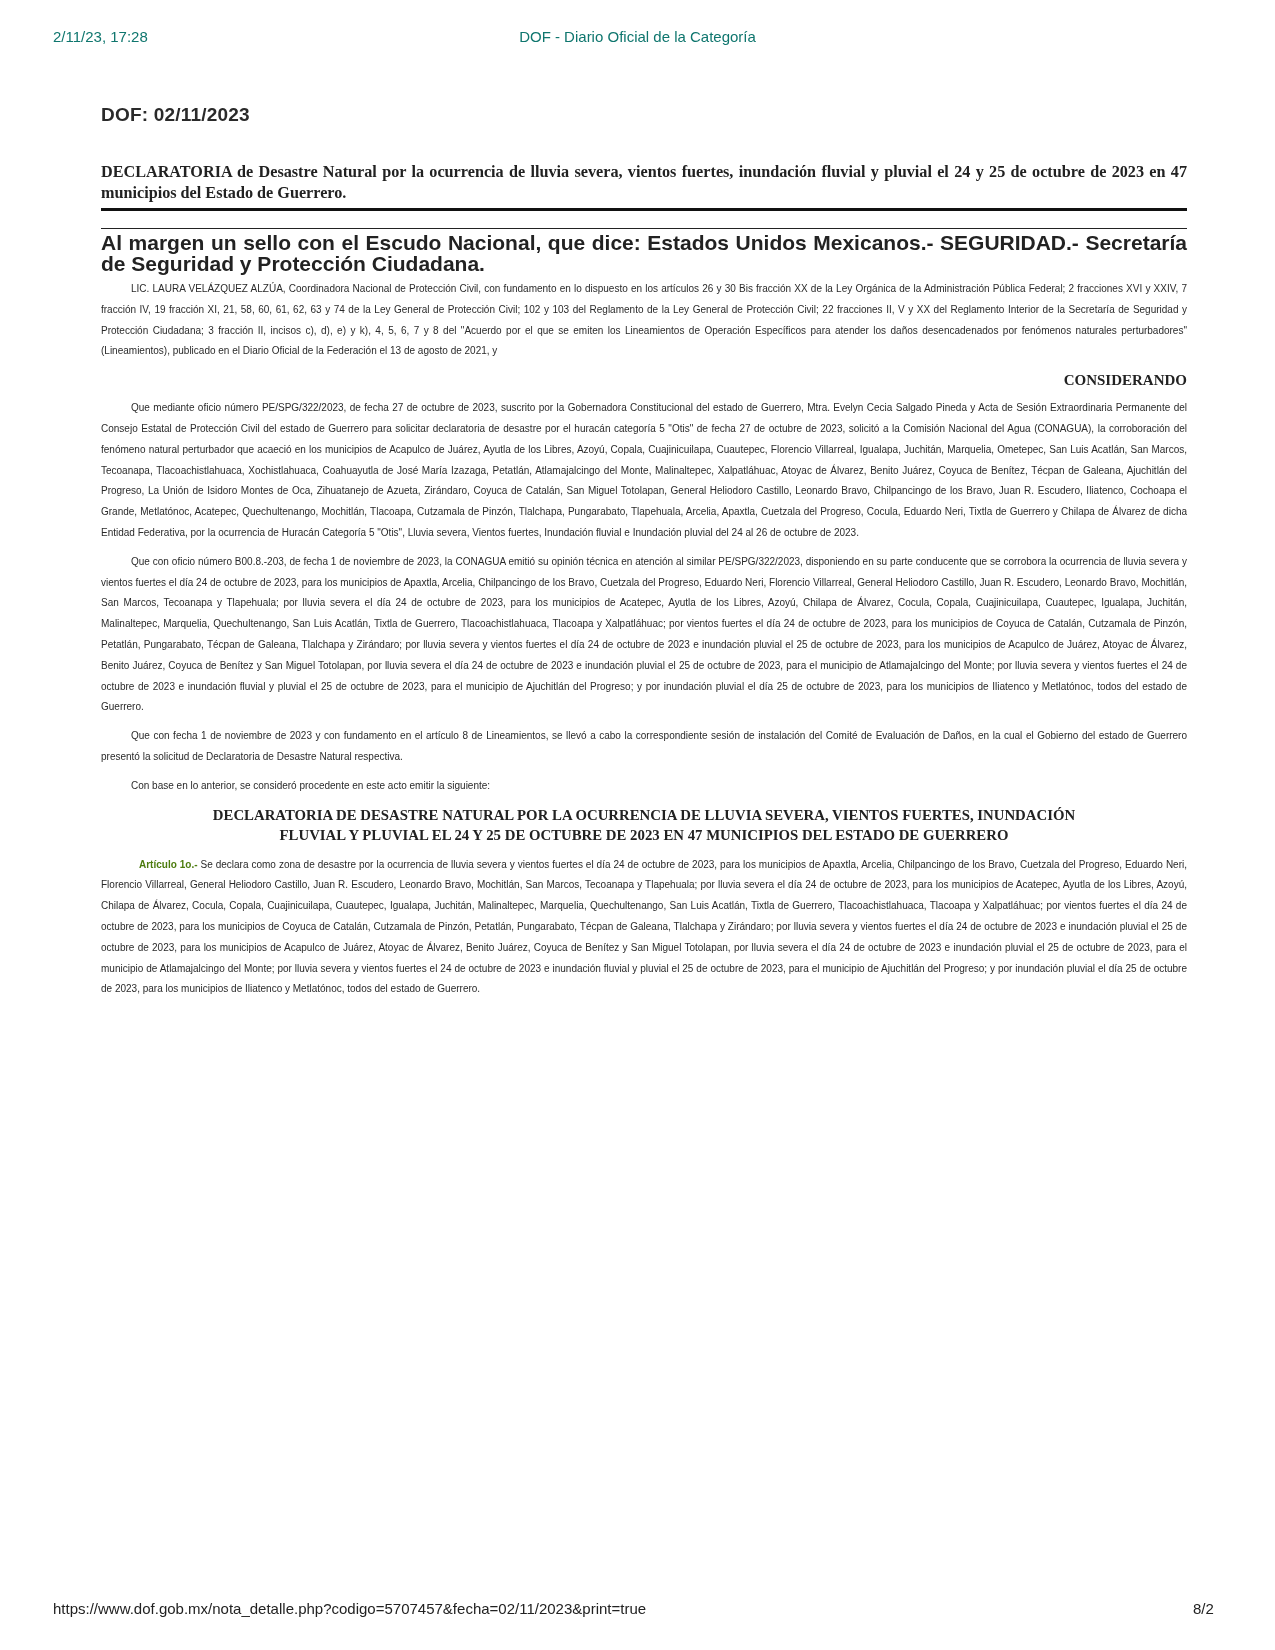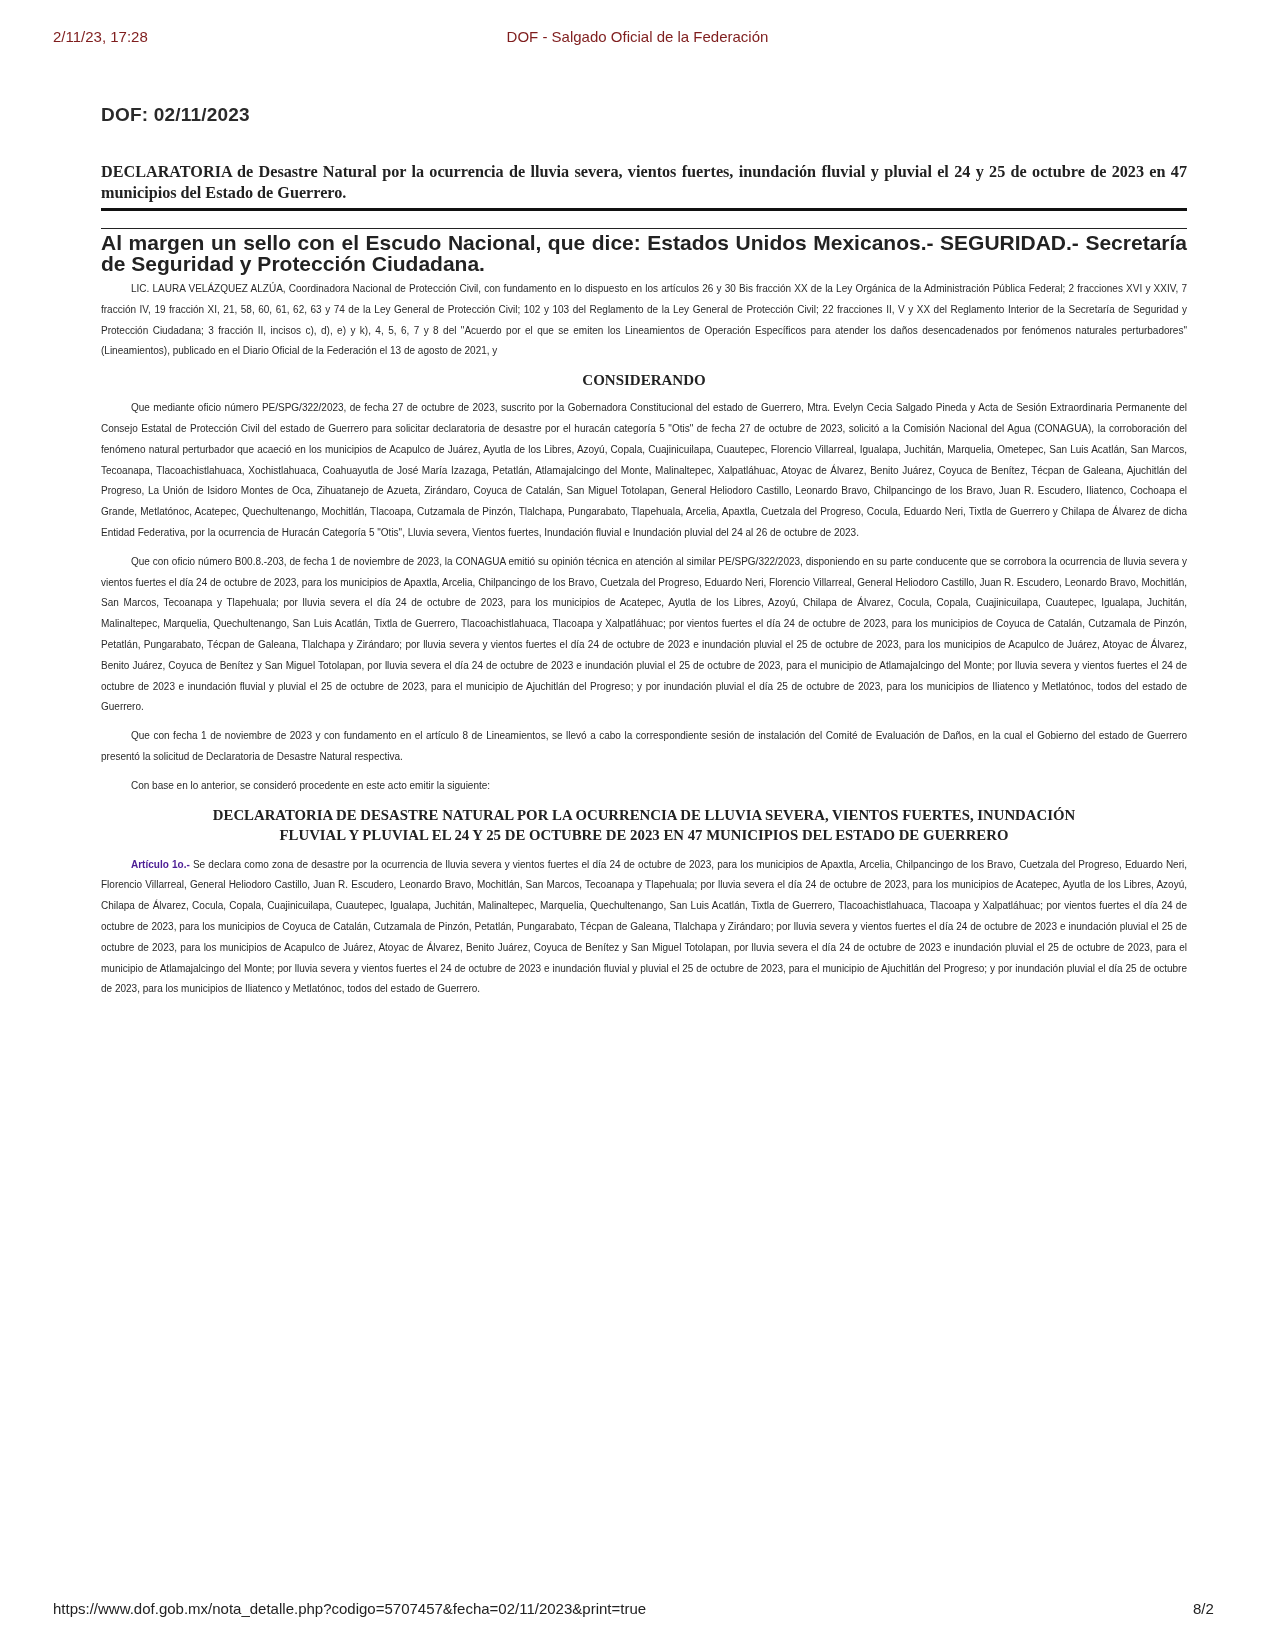--- a/index.html
+++ b/index.html
@@ -12,21 +12,21 @@
       font-family: "Liberation Sans", sans-serif;
     }
     .print-header {
       position: absolute;
       top: 28px;
       left: 0;
       width: 1275px;
       height: 22px;
       font-size: 15px;
       font-family: "Liberation Sans", sans-serif;
-      color: #7f1d1d;
+      color: #0f766e;
     }
     .print-header .date { position: absolute; left: 53px; top: 0; }
     .print-header .title { position: absolute; left: 0; width: 1275px; text-align: center; top: 0; }
 
     .content {
       position: absolute;
       left: 101px;
       top: 104px;
       width: 1086px;
     }
@@ -69,54 +69,54 @@
       line-height: 20.8px;
       color: #2a2a2a;
       text-align: justify;
       text-indent: 30px;
       margin: 0 0 8px 0;
     }
     .section-heading {
       font-family: "Liberation Serif", serif;
       font-weight: bold;
       font-size: 15px;
-      text-align: center;
+      text-align: right;
       color: #222;
       margin: 6px 0 8px 0;
       line-height: 20px;
     }
     .decl-heading {
       font-family: "Liberation Serif", serif;
       font-weight: bold;
       font-size: 14.8px;
       line-height: 20px;
       text-align: center;
       color: #222;
       margin: 4px 90px 10px 90px;
     }
-    .art-label { font-weight: bold; color: #4c1d95; }
+    .art-label { font-weight: bold; color: #4d7c0f; margin-left: 8px; }
 
     .print-footer {
       position: absolute;
       top: 1600px;
       left: 0;
       width: 1275px;
       font-size: 15px;
       font-family: "Liberation Sans", sans-serif;
       color: #222;
     }
     .print-footer .url { position: absolute; left: 53px; top: 0; }
     .print-footer .page { position: absolute; left: 1193px; top: 0; }
   </style>
 </head>
 <body>
 
 <div class="print-header">
   <span class="date">2/11/23, 17:28</span>
-  <span class="title">DOF - Salgado Oficial de la Federación</span>
+  <span class="title">DOF - Diario Oficial de la Categoría</span>
 </div>
 
 <div class="content">
   <div class="dof-date">DOF: 02/11/2023</div>
 
   <h1 class="doc-title">DECLARATORIA de Desastre Natural por la ocurrencia de lluvia severa, vientos fuertes, inundación fluvial y pluvial el 24 y 25 de octubre de 2023 en 47 municipios del Estado de Guerrero.</h1>
 
   <div class="sep-thin"></div>
 
   <div class="margin-note">Al margen un sello con el Escudo Nacional, que dice: Estados Unidos Mexicanos.- SEGURIDAD.- Secretaría de Seguridad y Protección Ciudadana.</div>

